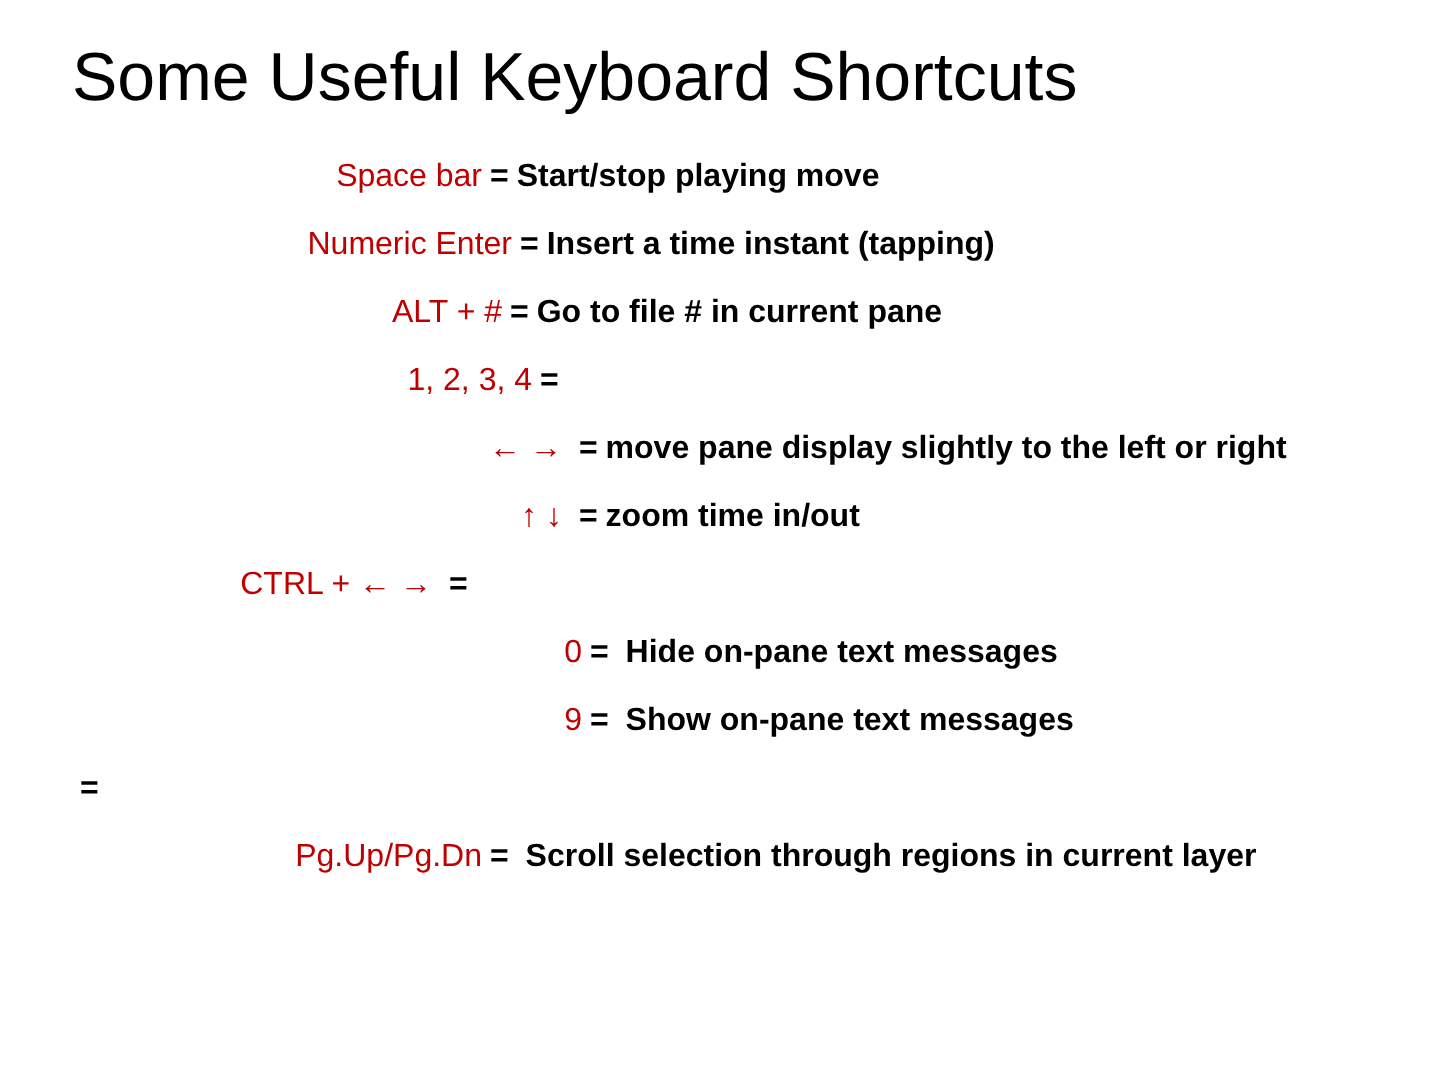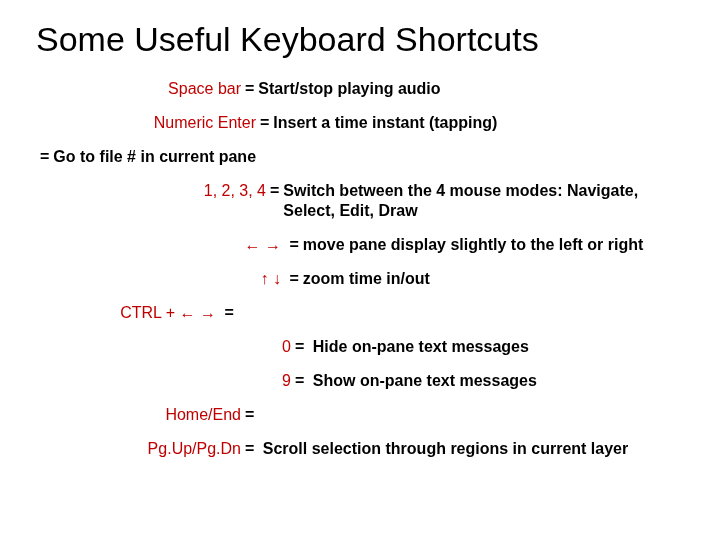--- a/index.html
+++ b/index.html
@@ -65,38 +65,38 @@
 </head>
 <body>
 
 <div class="slide">
   <h1 class="title">Some Useful Keyboard Shortcuts</h1>
   <div class="rows">
 
     <div class="row w0">
       <span class="key">Space bar</span>
       <span class="eq">=</span>
-      <span class="desc">Start/stop playing audio</span>
+      <span class="desc">Start/stop playing move</span>
     </div>
 
     <div class="row w1">
       <span class="key">Numeric Enter</span>
       <span class="eq">=</span>
       <span class="desc">Insert a time instant (tapping)</span>
     </div>
 
     <div class="row w2">
+      <span class="key">ALT + #</span>
       <span class="eq">=</span>
       <span class="desc">Go to file # in current pane</span>
     </div>
 
     <div class="row w3">
       <span class="key">1, 2, 3, 4</span>
       <span class="eq">=</span>
-      <span class="desc">Switch between the 4 mouse modes: Navigate, Select, Edit, Draw</span>
     </div>
 
     <div class="row w4">
       <span class="key arrow">← →</span>
       <span class="eq">&nbsp;=</span>
       <span class="desc">move pane display slightly to the left or right</span>
     </div>
 
     <div class="row w5">
       <span class="key arrow">↑ ↓</span>
@@ -115,21 +115,20 @@
       <span class="desc">Hide on-pane text messages</span>
     </div>
 
     <div class="row w8">
       <span class="key">9</span>
       <span class="eq">=&nbsp;</span>
       <span class="desc">Show on-pane text messages</span>
     </div>
 
     <div class="row w9">
-      <span class="key">Home/End</span>
       <span class="eq">=&nbsp;</span>
     </div>
 
     <div class="row w10">
       <span class="key">Pg.Up/Pg.Dn</span>
       <span class="eq">=&nbsp;</span>
       <span class="desc">Scroll selection through regions in current layer</span>
     </div>
 
   </div>

